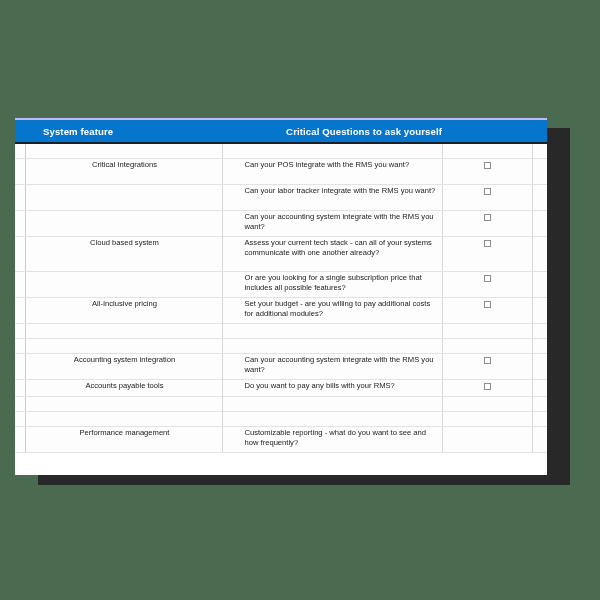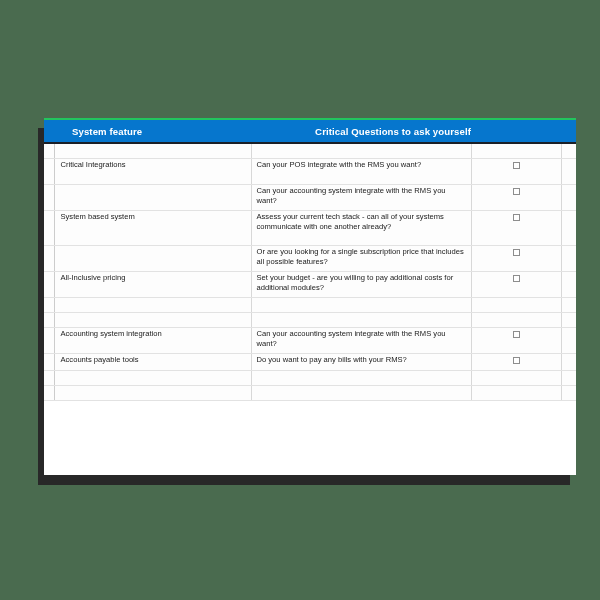--- a/index.html
+++ b/index.html
@@ -25,27 +25,27 @@
     position: absolute;
     left: 38px;
     top: 128px;
     width: 532px;
     height: 357px;
     background: #282828;
   }
 
   #sheet {
     position: absolute;
-    left: 44px;
+    left: 15px;
     top: 118px;
     width: 532px;
     height: 355px;
     background: #ffffff;
     overflow: hidden;
-    border-top: 2px solid #22c55e;
+    border-top: 2px solid #c4b5fd;
   }
 
   table.grid {
     border-collapse: collapse;
     table-layout: fixed;
     width: 532px;
     font-size: 7.6px;
   }
 
   table.grid col.c-gutter   { width: 10px; }
@@ -90,23 +90,24 @@
   tbody td.gutter {
     border-right: 1px solid #cccccc;
     padding: 0;
   }
   tbody td.tail {
     border-right: none;
   }
   tbody td.feature {
     padding-left: 6px;
     white-space: nowrap;
+    text-align: center;
   }
   tbody td.question {
-    padding-left: 5px;
+    padding-left: 22px;
   }
   tbody td.check {
     text-align: center;
     vertical-align: top;
     padding-top: 3px;
   }
 
   tr.spacer td {
     height: 9px;
   }
@@ -162,27 +163,34 @@
           <tr class="r2">
             <td class="gutter"></td>
             <td class="feature">Critical Integrations</td>
             <td class="question">Can your POS integrate with the RMS you want?</td>
             <td class="check"><span class="cbox"></span></td>
             <td class="tail"></td>
           </tr>
           <tr class="r2">
             <td class="gutter"></td>
             <td class="feature"></td>
+            <td class="question">Can your labor tracker integrate with the RMS you want?</td>
+            <td class="check"><span class="cbox"></span></td>
+            <td class="tail"></td>
+          </tr>
+          <tr class="r2">
+            <td class="gutter"></td>
+            <td class="feature"></td>
             <td class="question">Can your accounting system integrate with the RMS you want?</td>
             <td class="check"><span class="cbox"></span></td>
             <td class="tail"></td>
           </tr>
           <tr class="r3">
             <td class="gutter"></td>
-            <td class="feature">System based system</td>
+            <td class="feature">Cloud based system</td>
             <td class="question">Assess your current tech stack - can all of your systems communicate with one another already?</td>
             <td class="check"><span class="cbox"></span></td>
             <td class="tail"></td>
           </tr>
           <tr class="r2">
             <td class="gutter"></td>
             <td class="feature"></td>
             <td class="question">Or are you looking for a single subscription price that includes all possible features?</td>
             <td class="check"><span class="cbox"></span></td>
             <td class="tail"></td>
@@ -226,20 +234,27 @@
             <td class="gutter"></td>
             <td class="feature"></td>
             <td class="question"></td>
             <td class="check"></td>
             <td class="tail"></td>
           </tr>
           <tr class="spacer">
             <td class="gutter"></td>
             <td class="feature"></td>
             <td class="question"></td>
+            <td class="check"></td>
+            <td class="tail"></td>
+          </tr>
+          <tr class="r2">
+            <td class="gutter"></td>
+            <td class="feature">Performance management</td>
+            <td class="question">Customizable reporting - what do you want to see and how frequently?</td>
             <td class="check"></td>
             <td class="tail"></td>
           </tr>
         </tbody>
     </table>
   </div>
 
 </div>
 
 </body></html>

